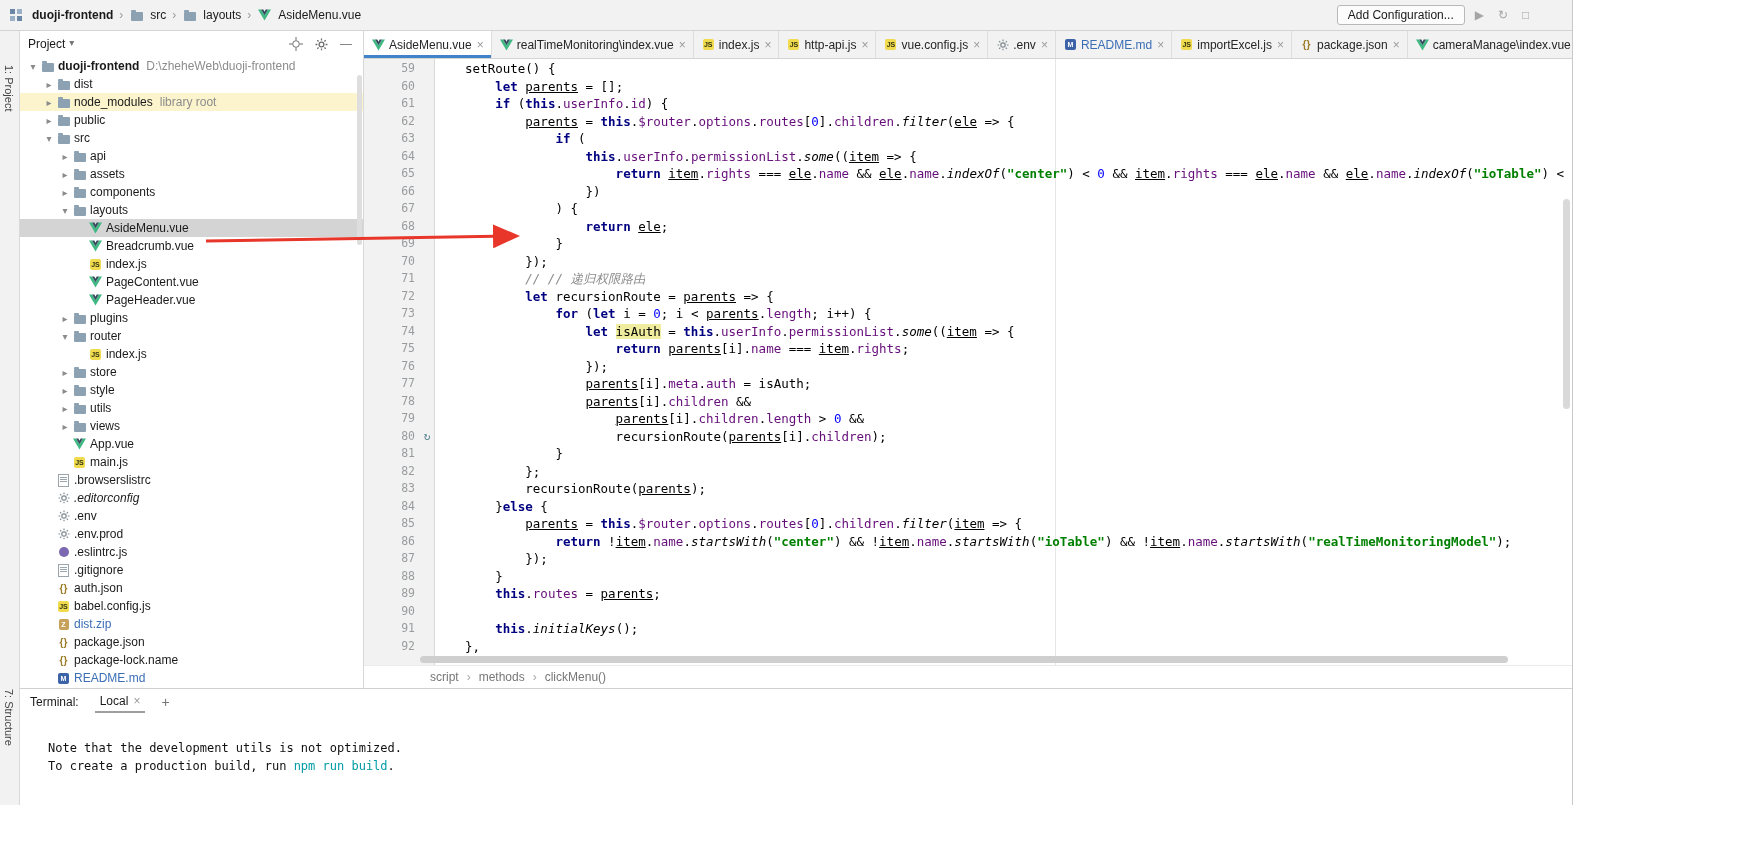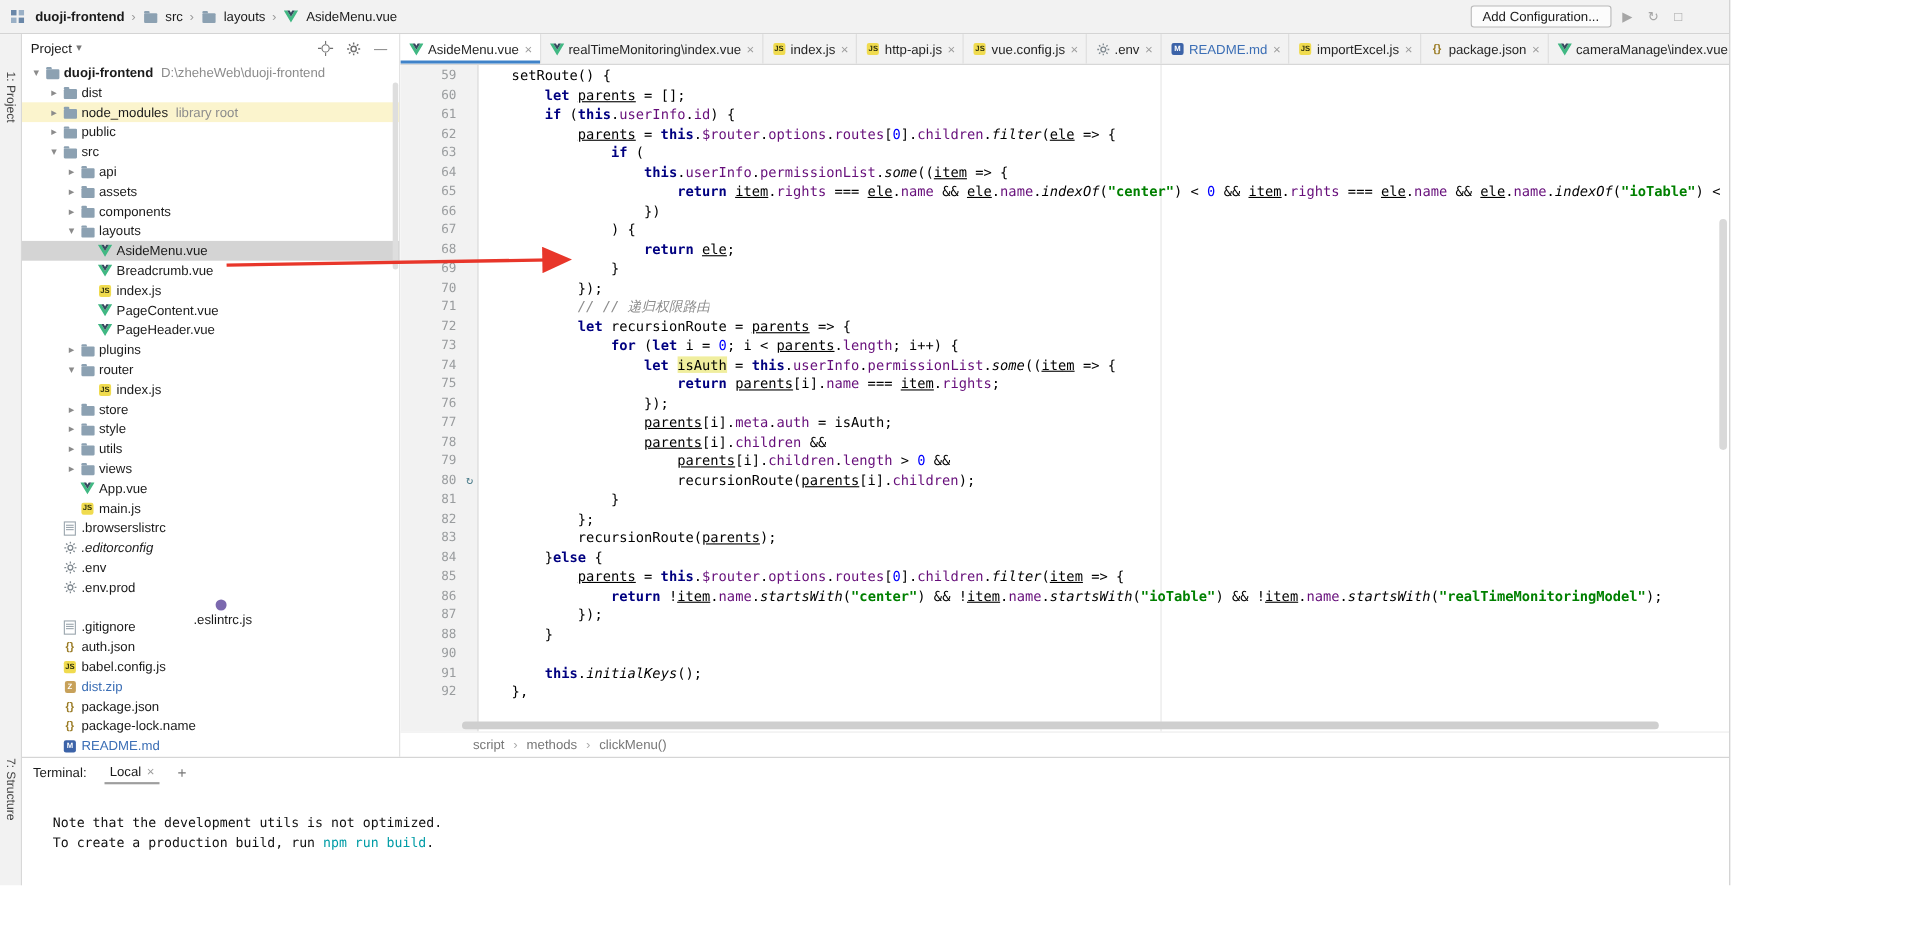--- a/index.html
+++ b/index.html
@@ -404,21 +404,21 @@
                 <span class="icw">
                   <svg class="svgi" width="12" height="12" viewBox="0 0 12 12">
                     <g stroke="#818a91" stroke-width="1.2" fill="none">
                       <circle cx="6" cy="6" r="2.2"></circle>
                       <path d="M6 0.5V2.2M6 9.8v1.5M0.5 6h1.7M9.8 6h1.7M2.1 2.1l1.2 1.2M8.7 8.7l1.2 1.2M9.9 2.1L8.7 3.3M3.3 8.7l-1.2 1.2"></path>
                     </g>
                   </svg>
                 </span>
                 <span class="tlabel">.env.prod</span>
               </div>
-              <div class="trow" style="padding-left: 22px; flex-direction: column;">
+              <div class="trow" style="padding-left: 22px;">
                 <span class="chev"></span>
                 <span class="icw">
                   <span class="fi fesl"></span>
                 </span>
                 <span class="tlabel">.eslintrc.js</span>
               </div>
               <div class="trow" style="padding-left: 22px;">
                 <span class="chev"></span>
                 <span class="icw">
                   <span class="fi fdoc"></span>
@@ -762,20 +762,27 @@
                     <span class="fold"></span>
                   </span>
                   <span class="ctext" style="padding-left: 12ch;"><span>});</span></span>
                 </div>
                 <div class="cline">
                   <span class="gut">
                     <span class="lnum">88</span>
                     <span class="fold"></span>
                   </span>
                   <span class="ctext" style="padding-left: 8ch;"><span>}</span></span>
+                </div>
+                <div class="cline">
+                  <span class="gut">
+                    <span class="lnum">89</span>
+                    <span class="fold"></span>
+                  </span>
+                  <span class="ctext" style="padding-left: 8ch;"><span class="tk">this</span><span>.</span><span class="tp">routes</span><span> = </span><span class="tu">parents</span><span>;</span></span>
                 </div>
                 <div class="cline">
                   <span class="gut">
                     <span class="lnum">90</span>
                     <span class="fold"></span>
                   </span>
                   <span class="ctext" style="padding-left: 0ch;"></span>
                 </div>
                 <div class="cline">
                   <span class="gut">

